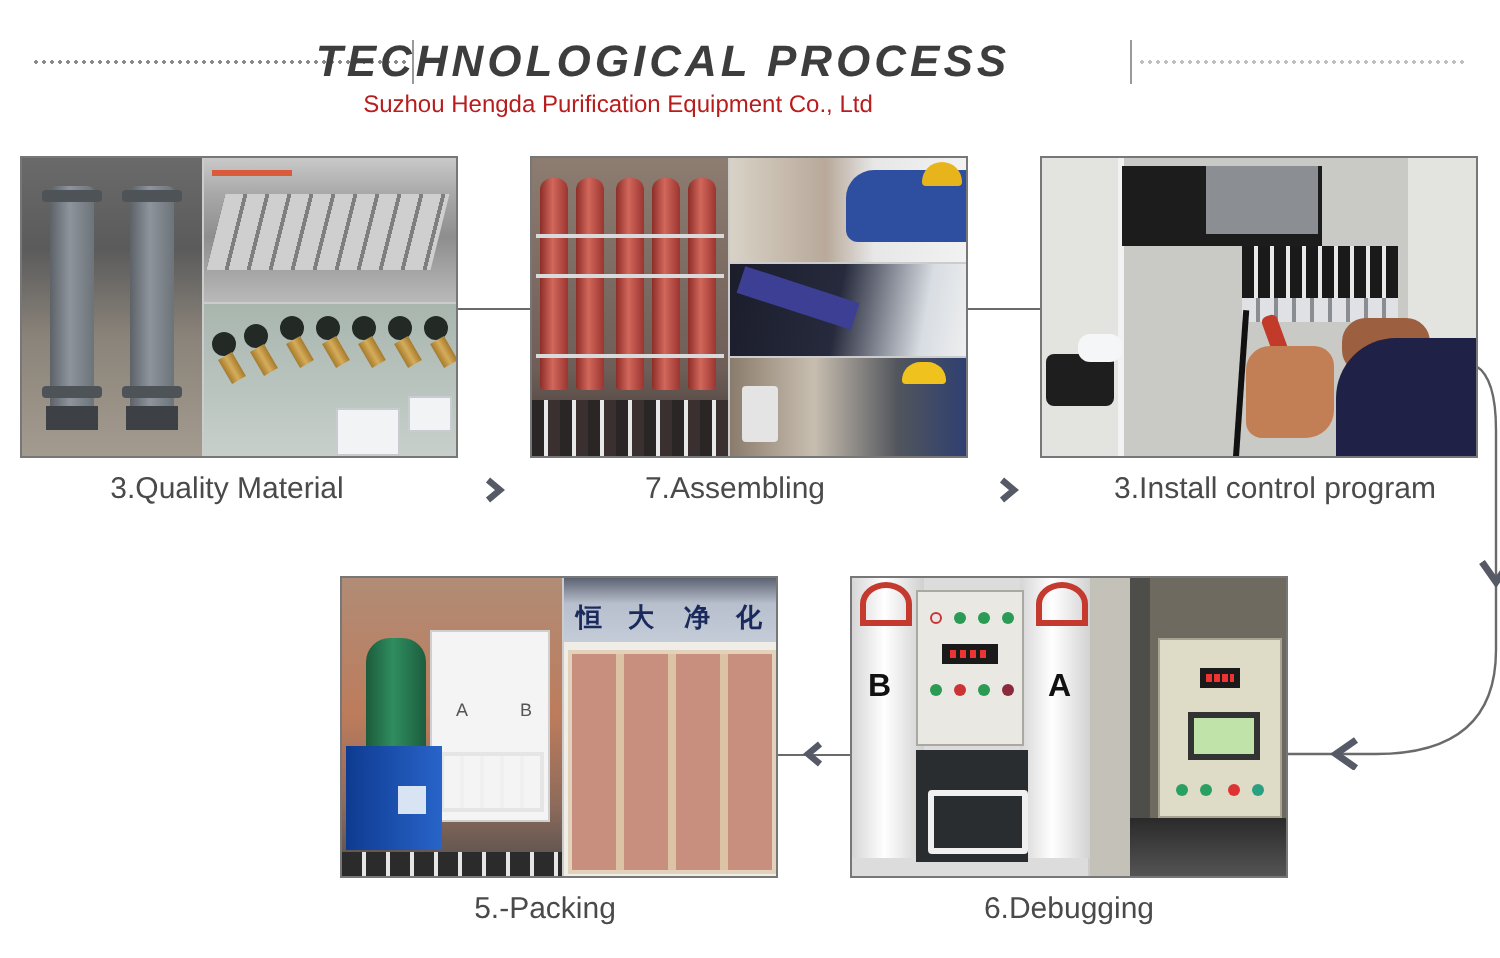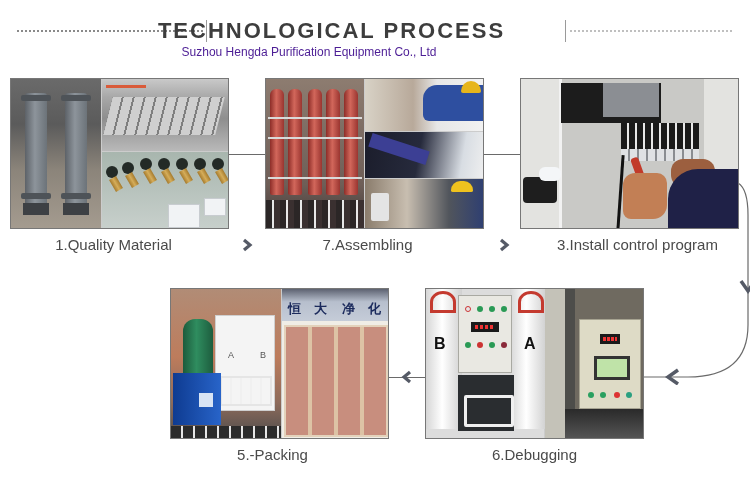--- a/index.html
+++ b/index.html
@@ -4,23 +4,23 @@
 <style>
   * { margin:0; padding:0; box-sizing:border-box; }
   html, body { width:750px; height:479px; background:#ffffff; overflow:hidden; }
   body { position:relative; font-family:"Liberation Sans", sans-serif; color:#444; }
 
   .dots { position:absolute; top:30px; height:2px;
     background-image: radial-gradient(circle, #8a8a8a 0.8px, transparent 1px);
     background-size:4px 2px; background-repeat:repeat-x; }
   .vbar { position:absolute; top:20px; width:1px; height:22px; background:#9a9a9a; }
   .title { position:absolute; top:18px; left:0; width:663px; text-align:center;
-    font-size:22px; font-weight:bold; letter-spacing:2px; color:#3d3d3d; }
+    font-size:22px; font-weight:bold; letter-spacing:2px; color:#3d3d3d;font-style:italic; }
   .subtitle { position:absolute; top:45px; left:0; width:618px; text-align:center;
-    font-size:12px; color:#4c1d95; }
+    font-size:12px; color:#b91c1c; }
 
   .box { position:absolute; width:219px; height:151px; border:1px solid #777; overflow:hidden; background:#ccc; }
   .cap { position:absolute; width:219px; text-align:center; font-size:15px; color:#4a4a4a; }
   .chev { position:absolute; font-size:0; width:14px; height:14px; }
   .chev svg { display:block; }
   .line { position:absolute; background:#6a6a6a; }
 
   
   .b1-left { position:absolute; left:0; top:0; width:90px; height:151px;
     background:linear-gradient(#6a6a6a 0%, #5b5b5b 30%, #8b847a 60%, #a59c90 100%); }
@@ -157,21 +157,21 @@
     <div class="valve" style="left:20px;top:10px;"></div>
     <div class="valve" style="left:38px;top:6px;"></div>
     <div class="valve" style="left:56px;top:6px;"></div>
     <div class="valve" style="left:74px;top:6px;"></div>
     <div class="valve" style="left:92px;top:6px;"></div>
     <div class="valve" style="left:110px;top:6px;"></div>
     <div class="tag" style="left:66px;top:52px;width:32px;height:24px;"></div>
     <div class="tag" style="left:102px;top:46px;width:22px;height:18px;"></div>
   </div>
 </div>
-<div class="cap" style="left:4px;top:236px;">1.Quality Material</div>
+<div class="cap" style="left:4px;top:236px;">3.Quality Material</div>
 <div class="chev" style="left:240px;top:238px;">
   <svg width="14" height="14">
       <path d="M 4 2 L 10 7 L 4 12" fill="none" stroke="#555a66" stroke-width="3.2"></path>
     </svg>
 </div>
 
 <div class="box" style="left:265px;top:78px;">
   <div class="b2-left">
     <div class="cyl" style="left:4px;"></div>
     <div class="cyl" style="left:22px;"></div>

